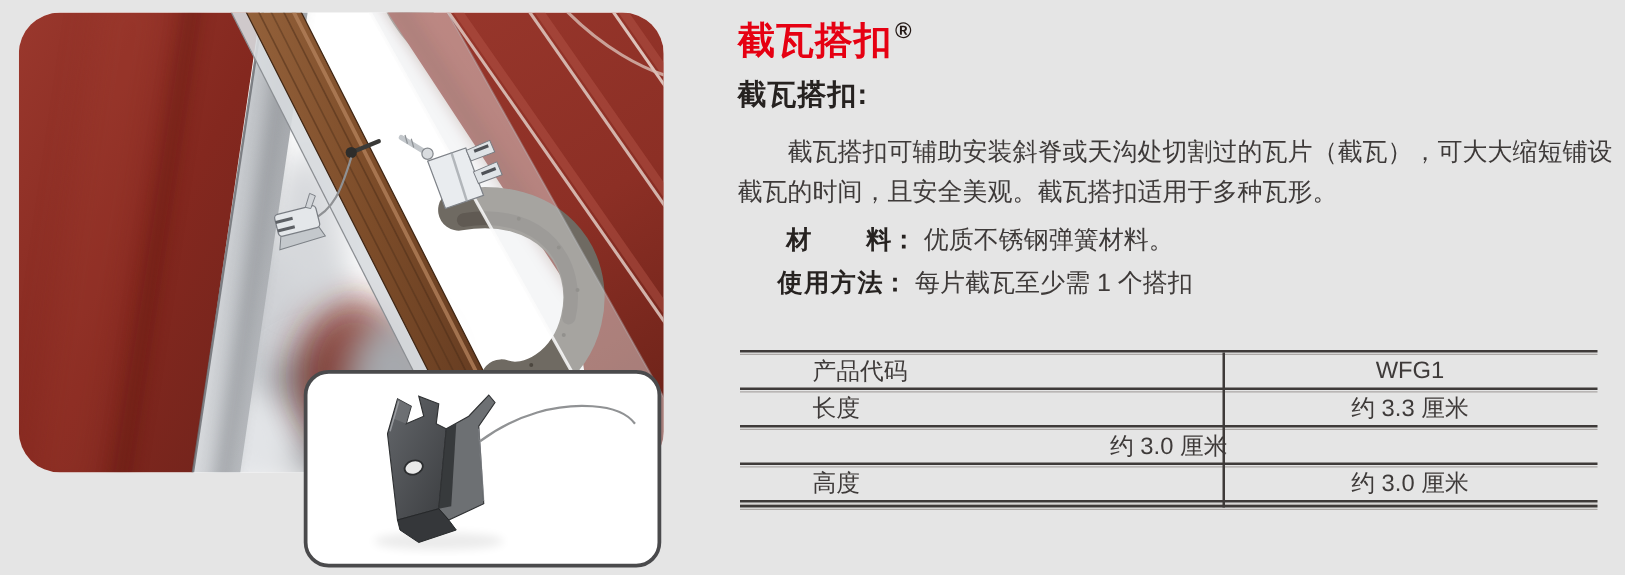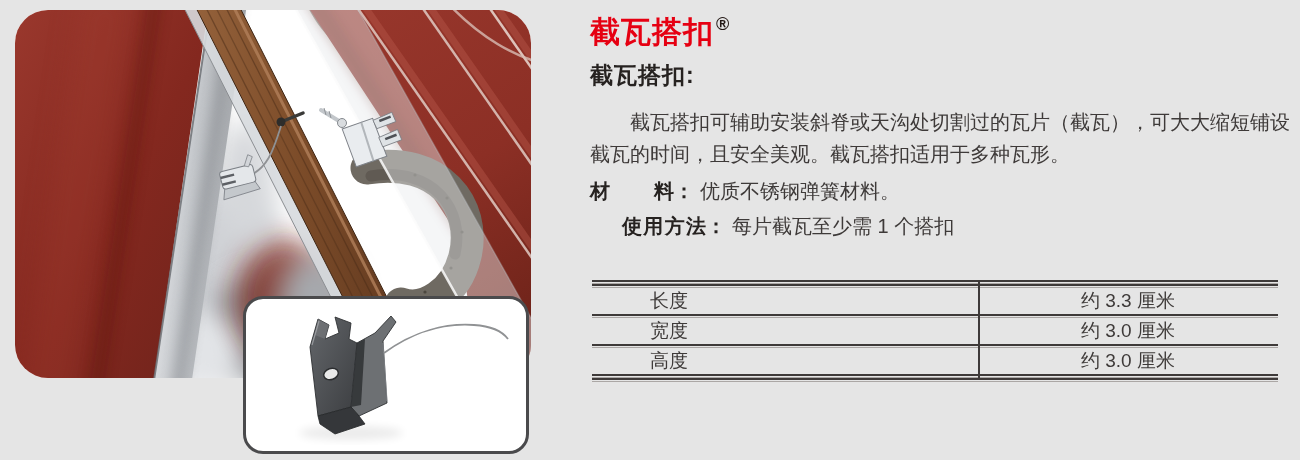--- a/index.html
+++ b/index.html
@@ -24,21 +24,21 @@
   .tm{font-size:18px;font-weight:bold;color:#231815;position:relative;top:-12px;margin-left:2px;}
   .section-heading{
     position:absolute;left:590px;top:60px;font-size:23px;font-weight:bold;
     color:#262220;letter-spacing:1px;z-index:2;
   }
   .intro{
     position:absolute;left:590px;top:106px;width:700px;z-index:2;
     font-size:20px;line-height:32px;color:#3e3a39;text-indent:2em;text-align:justify;
   }
   .attr-line{position:absolute;left:590px;z-index:2;font-size:20px;color:#3e3a39;white-space:nowrap;}
-  .attr-material{top:178px;}
+  .attr-material{top:178px;margin-left:39px;}
   .attr-usage{top:213px;margin-left:32px;}
   .attr-label{
     display:inline-block;width:84px;font-weight:bold;color:#262220;
     text-align:justify;text-align-last:justify;vertical-align:bottom;
   }
   .attr-sep{font-weight:bold;color:#262220;margin-right:6px;}
   
   .spec-table{position:absolute;left:592px;top:280px;width:686px;z-index:2;}
   .rule{height:4px;border-top:2px solid #3e3a39;border-bottom:1px solid #aba7a5;box-sizing:border-box;}
   .spec-row{display:flex;height:26px;align-items:center;font-size:19px;color:#3e3a39;}
@@ -224,28 +224,31 @@
     <span class="attr-label">材料</span><span class="attr-sep">：</span><span>优质不锈钢弹簧材料。</span>
   </div>
 
   <div class="attr-line attr-usage">
     <span class="attr-label">使用方法</span><span class="attr-sep">：</span><span>每片截瓦至少需 1 个搭扣</span>
   </div>
 
   <div class="spec-table">
     <div class="vline"></div>
     <div class="rule"></div>
+    <div class="spec-row">
+      <div class="c1">产品代码</div>
+      <div class="c2">WFG1</div>
+    </div>
     <div class="rule"></div>
     <div class="spec-row">
       <div class="c1">长度</div>
       <div class="c2">约 3.3 厘米</div>
     </div>
     <div class="rule"></div>
     <div class="spec-row">
-      <div class="c1">宽度</div>
       <div class="c2">约 3.0 厘米</div>
     </div>
     <div class="rule"></div>
     <div class="spec-row">
       <div class="c1">高度</div>
       <div class="c2">约 3.0 厘米</div>
     </div>
     <div class="rule"></div>
     <div class="rule"></div>
   </div>

